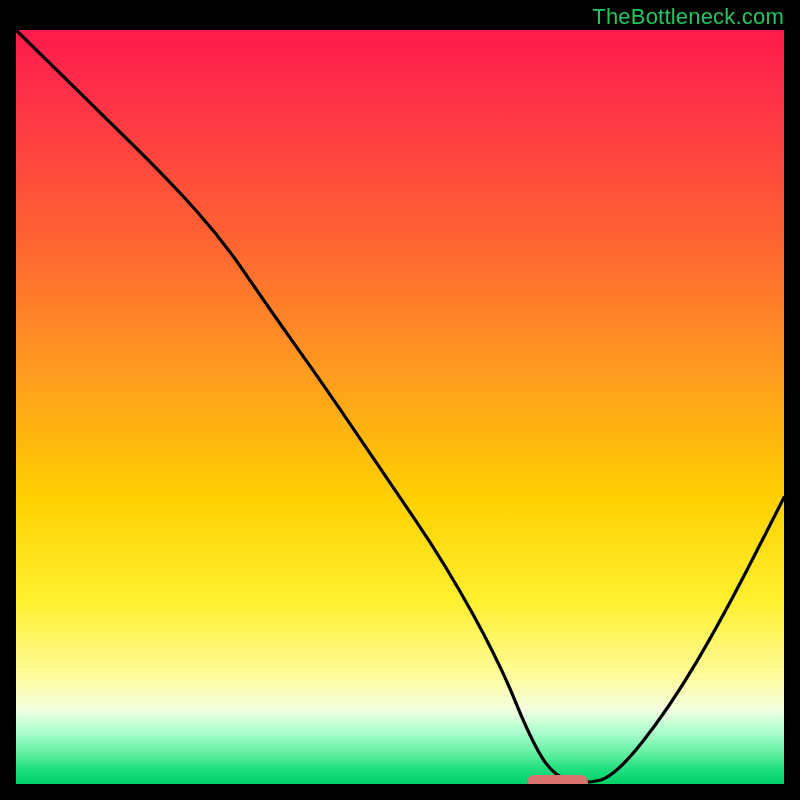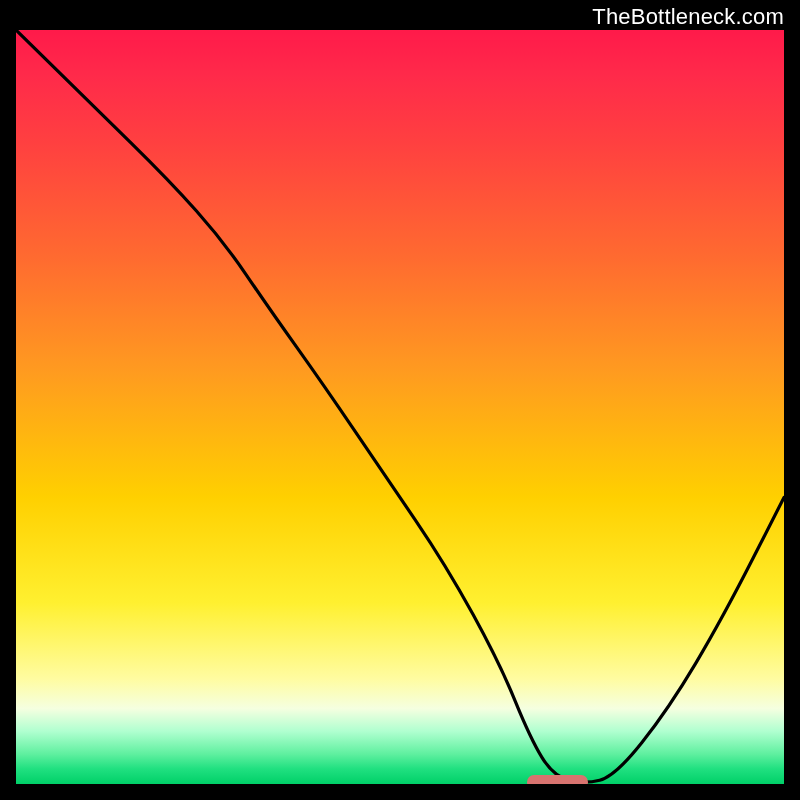--- a/index.html
+++ b/index.html
@@ -52,21 +52,21 @@
   .marker {
     position: absolute;
     height: 14px;
     border-radius: 8px;
     background: #d8736f;
   }
   .watermark {
     position: absolute;
     top: 4px;
     right: 16px;
-    color: #ffffff;
+    color: #22c55e;
     font-size: 22px;
     letter-spacing: 0.2px;
     font-weight: 500;
   }
 </style>
 </head>
 <body>
 
 <div class="stage">
 

